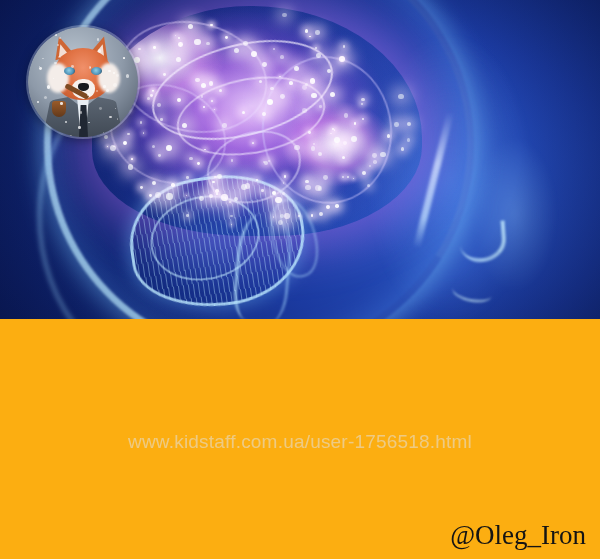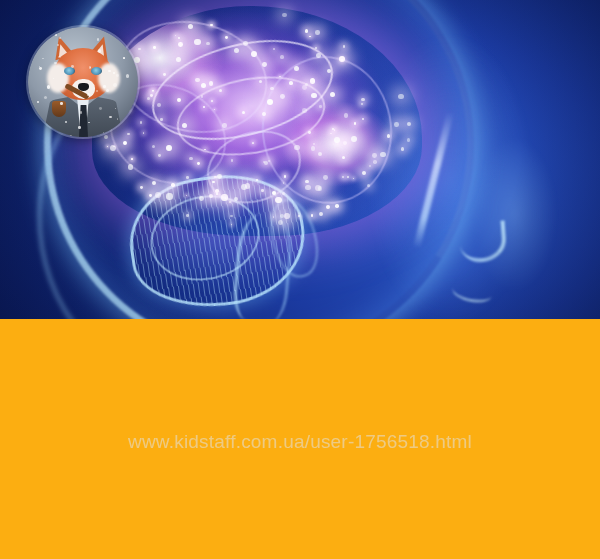--- a/index.html
+++ b/index.html
@@ -623,16 +623,17 @@
   </div>
 
   <div class="banner">
 
 
     <div class="title">
     </div>
 
     <div class="watermark">www.kidstaff.com.ua/user-1756518.html</div>
 
+    <div class="handle">@Oleg_Iron</div>
 
   </div>
 
 </div>
 
 </body></html>

